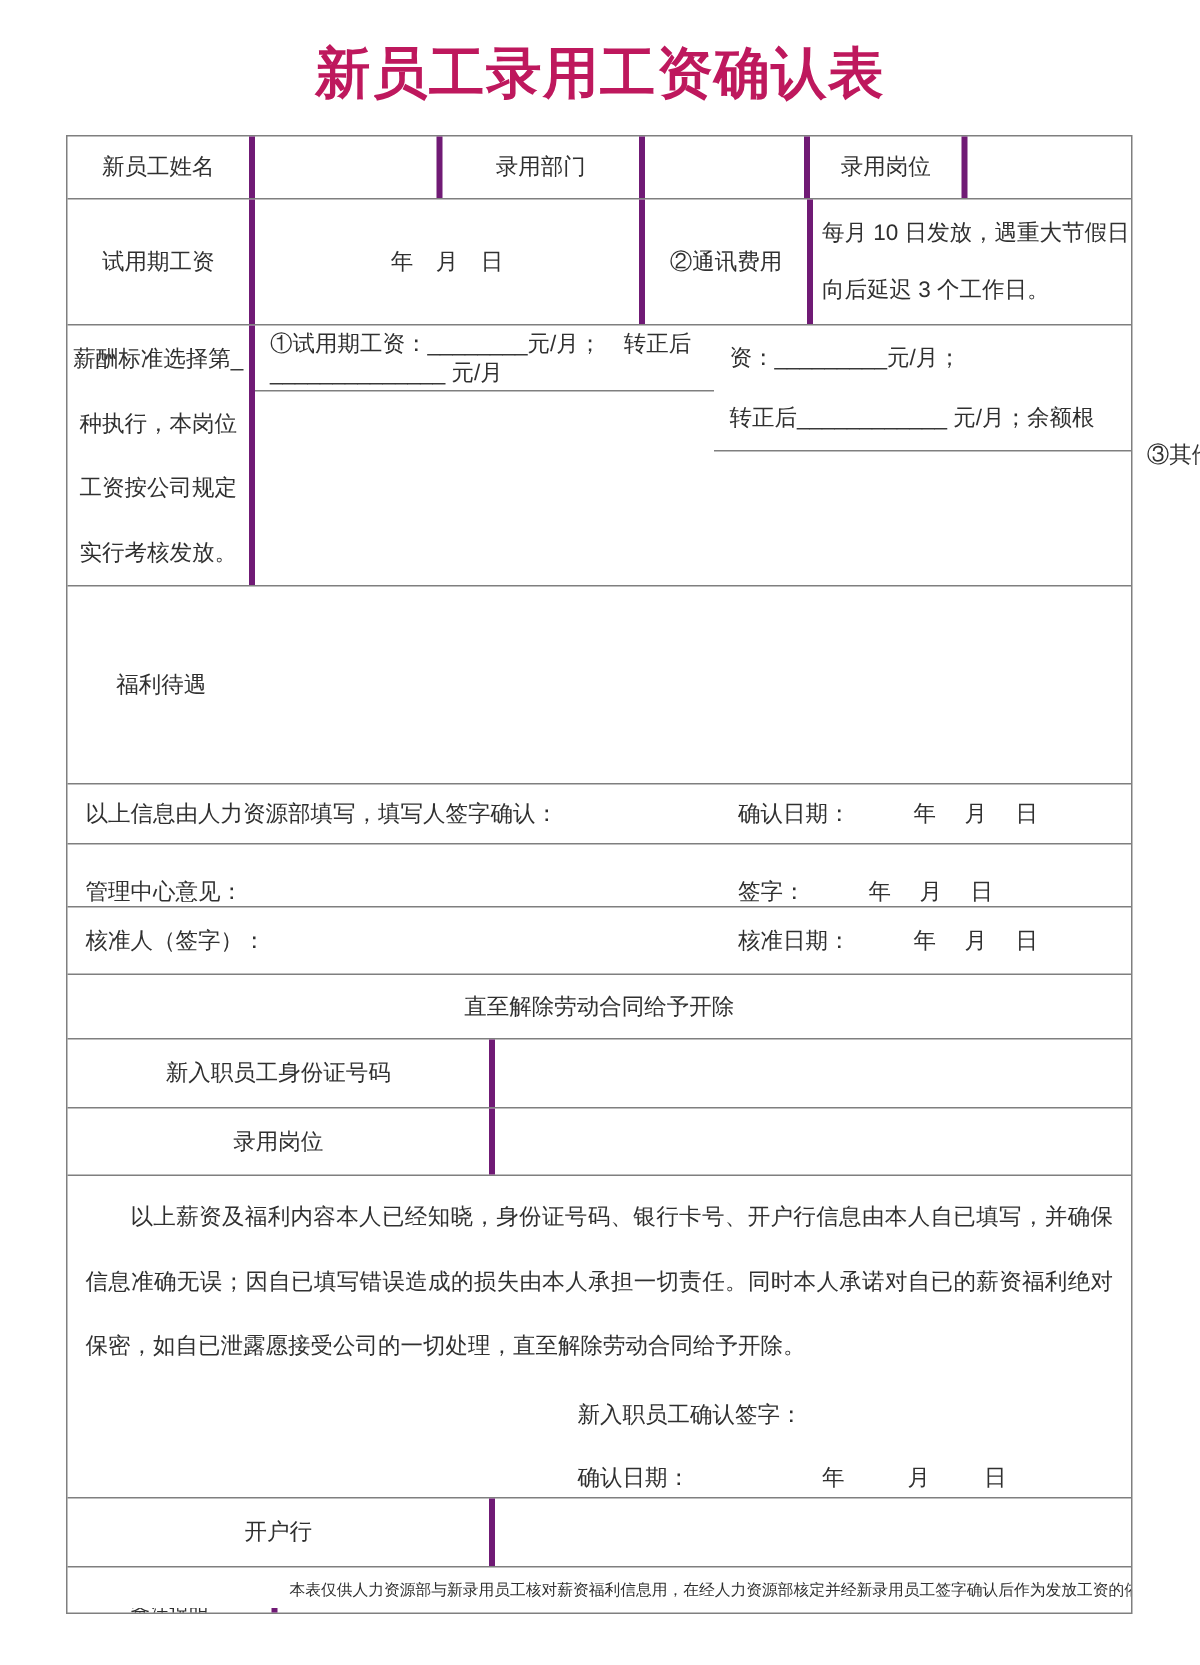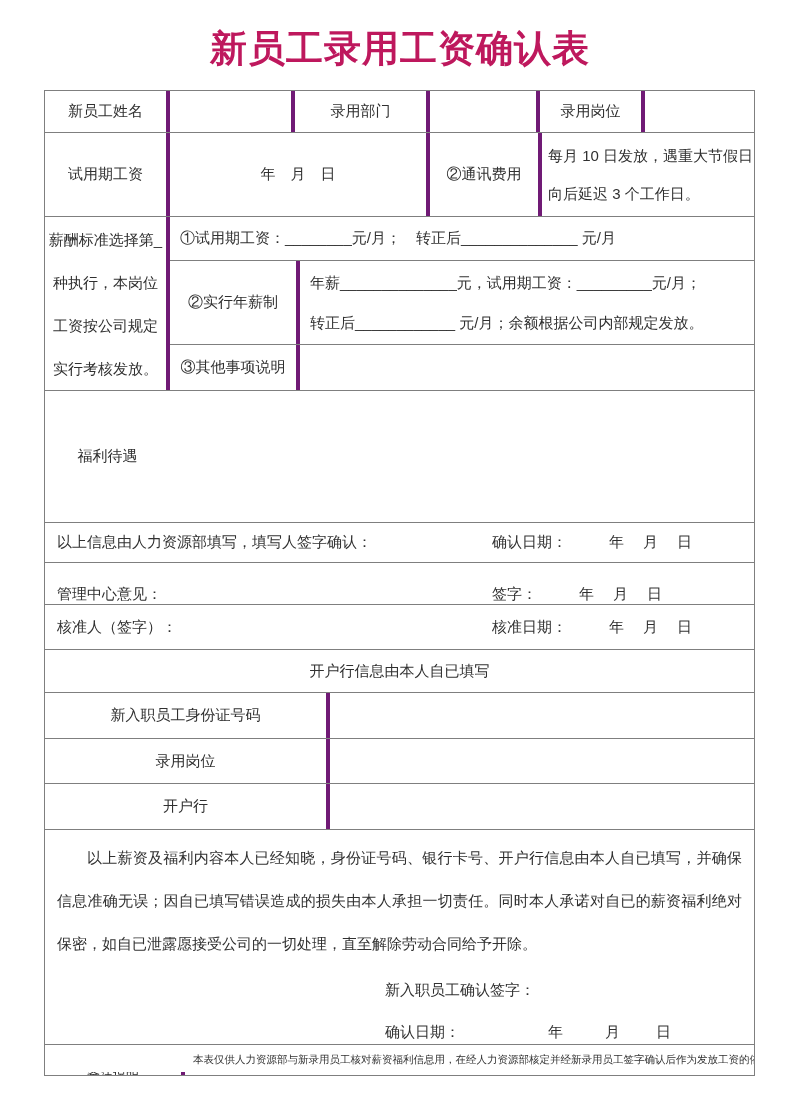--- a/index.html
+++ b/index.html
@@ -16,21 +16,21 @@
     position:absolute; left:44px; top:90px; width:711px;
     border:1px solid #7f7f7f; box-sizing:border-box; font-size:15px;
   }
   .r { display:flex; border-bottom:1px solid #7f7f7f; box-sizing:border-box; }
   .r:last-child { border-bottom:none; }
   .c { box-sizing:border-box; border-right:4px solid #701a75;
        display:flex; align-items:center; overflow:hidden; }
   .c:last-child { border-right:none;align-items:center; }
   .center { justify-content:center; text-align:center; }
   .pad { padding:0 10px; }
-  .col { flex:1; display:flex; flex-direction:column; min-width:0; }
+  .col { flex:1; display:flex; min-width:0; }
   .subrow { display:flex; border-bottom:1px solid #7f7f7f; box-sizing:border-box; min-height:0; }
   .subrow:last-child { border-bottom:none; }
   .h42{height:42px} .h84{height:84px} .h174{height:174px} .h132{height:132px}
   .h44{height:44px} .h46{height:46px} .h43{height:43px} .h45{height:45px}
   .h40{height:40px} .h215{height:215px} .h30{height:30px}
   .w125{width:125px; flex:0 0 125px} .w260{width:260px; flex:0 0 260px}
   .w112{width:112px; flex:0 0 112px} .w135{width:135px; flex:0 0 135px}
   .w110{width:110px; flex:0 0 110px} .w105{width:105px; flex:0 0 105px}
   .w130{width:130px; flex:0 0 130px} .w285{width:285px; flex:0 0 285px}
   .w140{width:140px; flex:0 0 140px}
@@ -90,21 +90,20 @@
 
     <div class="r h174">
       <div class="c w125">
         <div class="salary-note">薪酬标准选择第_种执行，本岗位工资按公司规定实行考核发放。</div>
       </div>
       <div class="col">
         <div class="subrow h44">
           <div class="c grow pad">①试用期工资：________元/月；　转正后______________ 元/月</div>
         </div>
         <div class="subrow h84">
-          <div class="c center w130">②实行年薪制</div>
           <div class="c grow pad">
             <div class="two-line">
               <span>年薪______________元，试用期工资：_________元/月；</span>
               <span>转正后____________ 元/月；余额根据公司内部规定发放。</span>
             </div>
           </div>
         </div>
         <div class="subrow grow" style="flex:1">
           <div class="c center w130">③其他事项说明</div>
           <div class="c grow pad"></div>
@@ -134,49 +133,49 @@
 
     <div class="r h45 sig-row" style="align-items:center;">
       <div class="sig-left">核准人（签字）：</div>
       <div class="sig-right">
         <span>核准日期：</span>
         <span class="sig-ymd">年　月　日</span>
       </div>
     </div>
 
     <div class="r h43">
-      <div class="c center grow">开户行信息由本人自已填写</div>
+      <div class="c center grow">直至解除劳动合同给予开除</div>
     </div>
 
     <div class="r h46">
       <div class="c center w285">新入职员工身份证号码</div>
       <div class="c grow pad"></div>
     </div>
 
     <div class="r h45">
       <div class="c center w285">录用岗位</div>
-      <div class="c grow pad"></div>
-    </div>
-
-    <div class="r h46">
-      <div class="c center w285">开户行</div>
       <div class="c grow pad"></div>
     </div>
 
     <div class="r h215">
       <div class="c grow" style="display:block;">
         <div class="decl">
           <p class="decl-p">以上薪资及福利内容本人已经知晓，身份证号码、银行卡号、开户行信息由本人自已填写，并确保信息准确无误；因自已填写错误造成的损失由本人承担一切责任。同时本人承诺对自已的薪资福利绝对保密，如自已泄露愿接受公司的一切处理，直至解除劳动合同给予开除。</p>
           <div class="decl-sign">新入职员工确认签字：</div>
           <div class="decl-date">
             <span>确认日期：</span><span class="dy">年</span><span class="dm">月</span><span class="dd">日</span>
           </div>
         </div>
       </div>
     </div>
 
+    <div class="r h46">
+      <div class="c center w285">开户行</div>
+      <div class="c grow pad"></div>
+    </div>
+
     <div class="r h30 noterow">
       <div class="c center w140 lbl">备注说明</div>
       <div class="c grow notetext">本表仅供人力资源部与新录用员工核对薪资福利信息用，在经人力资源部核定并经新录用员工签字确认后作为发放工资的依据。</div>
     </div>
 
   </div>
 </div>
 
 </body></html>

